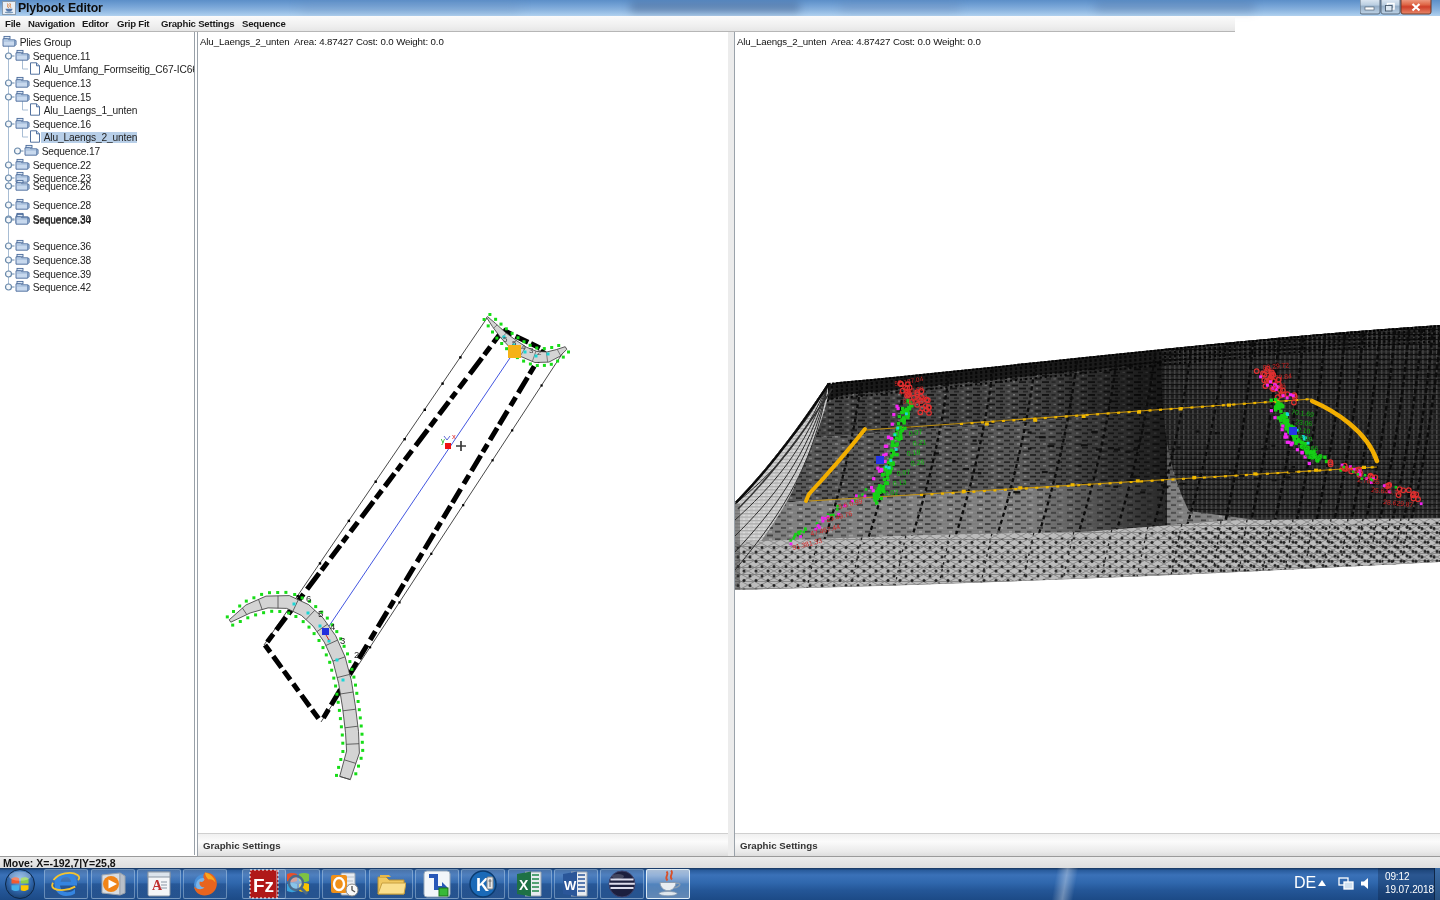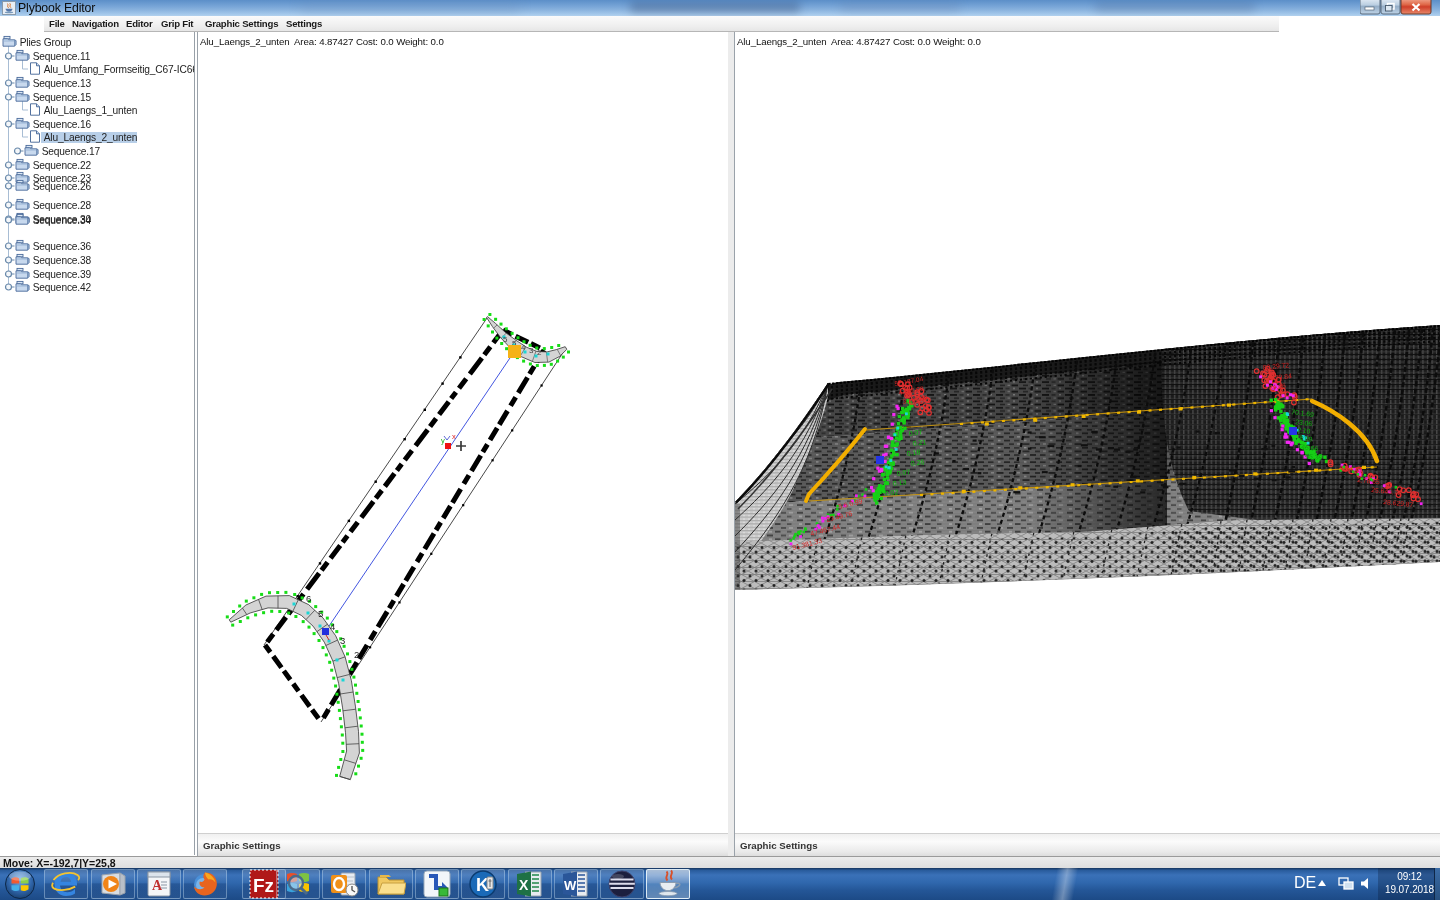--- a/index.html
+++ b/index.html
@@ -5,42 +5,42 @@
 *{box-sizing:border-box;}
 body{font-family:"Liberation Sans",sans-serif;}
 .abs{position:absolute;}
 #root{position:relative;width:1440px;height:900px;}
 #titlebar{left:0;top:0;width:1440px;height:16px;
  background:linear-gradient(180deg,#5c8fc8 0%,#6899cf 18%,#78a5d7 40%,#8ab3de 62%,#a0c5e9 85%,#b2d1ee 100%);}
 #titlebar .blur1{left:630px;top:2px;width:170px;height:11px;background:rgba(30,50,90,0.30);filter:blur(4px);border-radius:4px;}
 #titlebar .blur2{left:1095px;top:3px;width:160px;height:9px;background:rgba(40,60,100,0.20);filter:blur(5px);border-radius:4px;}
 #titlebar .blur3{left:300px;top:3px;width:220px;height:9px;background:rgba(100,130,175,0.25);filter:blur(6px);border-radius:4px;}
 #titlebar .blur4{left:840px;top:3px;width:120px;height:9px;background:rgba(90,115,160,0.22);filter:blur(5px);border-radius:4px;}
-#titletext{left:18px;top:1px;font-size:12.3px;font-weight:normal;color:#0c0c0c;letter-spacing:-0.15px;}
-#menubar{left:0;top:16px;width:1235px;height:16px;background:linear-gradient(180deg,#fbfbfb,#eeeeee 70%,#e6e6e6);border-bottom:1px solid #b6b6b6;margin-left:44px;}
+#titletext{left:18px;top:1px;font-size:12.3px;font-weight:bold;color:#0c0c0c;letter-spacing:-0.15px;}
+#menubar{left:0;top:16px;width:1235px;height:16px;background:linear-gradient(180deg,#fbfbfb,#eeeeee 70%,#e6e6e6);border-bottom:1px solid #b6b6b6;}
 .menuitem{top:2px;font-size:9.6px;font-weight:bold;color:#1a1a1a;letter-spacing:-0.22px;}
 #tree{left:0;top:32px;width:195px;height:823px;background:#fff;border-right:1px solid #98a0a8;overflow:hidden;}
 .trow{position:absolute;height:14px;font-size:10.2px;color:#222;letter-spacing:-0.15px;white-space:nowrap;}
 .tsel{background:#b8cfe8;}
 #panel2d{left:197px;top:32px;width:531px;height:824px;background:#fff;border-left:1px solid #9aa2aa;}
 #vdiv2{left:728px;top:32px;width:6px;height:824px;background:#ececec;}
 #panel3d{left:734px;top:32px;width:706px;height:824px;background:#fff;border-left:1px solid #9aa2aa;}
 .phead{left:2px;top:4px;font-size:9.7px;color:#111;letter-spacing:-0.12px;white-space:nowrap;}
 .gstrip{left:0;bottom:0;height:23px;width:100%;background:linear-gradient(180deg,#f0f0f0,#fbfbfb 35%,#eaeaea 80%,#dddddd);border-top:1px solid #cfcfcf;}
 .gstrip span{position:absolute;left:5px;top:6px;font-size:9.7px;font-weight:bold;color:#333;}
 #statusbar{left:0;top:856px;width:1440px;height:16px;background:linear-gradient(180deg,#ececec,#d9d9d9);border-top:1px solid #9a9a9a;}
 #statusbar span{position:absolute;left:3px;top:0px;font-size:10.5px;font-weight:bold;color:#111;}
 #taskbar{left:0;top:868px;width:1440px;height:32px;
  background:linear-gradient(180deg,#16355e 0%,#2a5d9e 8%,#3a71b8 22%,#3068ae 45%,#245697 70%,#1c4a86 100%);}
 .slot{position:absolute;top:1px;height:30px;width:44px;border-radius:2px;border:1px solid rgba(200,225,245,0.40);
  background:linear-gradient(180deg,rgba(255,255,255,0.16),rgba(255,255,255,0.03) 45%,rgba(0,0,30,0.12) 50%,rgba(255,255,255,0.04));}
 .slot.active{background:linear-gradient(180deg,rgba(255,255,255,0.6),rgba(235,245,255,0.3) 45%,rgba(150,190,225,0.35) 50%,rgba(205,228,246,0.4));border-color:rgba(240,250,255,0.85);}
 .slot svg{position:absolute;left:50%;top:50%;transform:translate(-50%,-50%);}
 #streak{left:1050px;top:868px;width:30px;height:32px;background:linear-gradient(100deg,rgba(255,255,255,0) 20%,rgba(255,255,255,0.35) 50%,rgba(255,255,255,0) 80%);}
-#clock{right:6px;top:2px;color:#fff;font-size:10px;text-align:center;line-height:13px;letter-spacing:-0.1px;}
+#clock{right:6px;top:2px;color:#fff;font-size:10px;line-height:13px;letter-spacing:-0.1px;}
 #showdesk{right:0;top:0;width:6px;height:32px;background:linear-gradient(180deg,#3b6ca6,#27507f);border-left:1px solid #0f2747;}
 #de{color:#fff;font-size:16px;top:6px;left:1294px;}
 </style></head><body>
 <div id="root">
 
 <div id="titlebar" class="abs">
 <div class="blur3 abs"></div>
       <div class="blur1 abs"></div>
       <div class="blur2 abs"></div>
       <div class="blur4 abs"></div>
@@ -75,21 +75,21 @@
 <rect x="25.5" y="5.5" width="6.5" height="5.5" fill="#dde8f2" stroke="#46586a" stroke-width="0.9"></rect>
 <path d="M52.5 4 L59.5 10.5 M59.5 4 L52.5 10.5" stroke="#fff" stroke-width="2.2"></path>
 </svg>
 </div>
 <div id="menubar" class="abs">
 <div class="menuitem abs" style="left:5px">File</div>
 <div class="menuitem abs" style="left:28px">Navigation</div>
 <div class="menuitem abs" style="left:82px">Editor</div>
 <div class="menuitem abs" style="left:117px">Grip Fit</div>
 <div class="menuitem abs" style="left:161px">Graphic Settings</div>
-<div class="menuitem abs" style="left:242px">Settings</div>
+<div class="menuitem abs" style="left:242px">Sequence</div>
 </div>
 <div id="tree" class="abs">
 <svg class="abs" style="left:0;top:0" width="194" height="823">
 <g stroke="#a8bdd4" stroke-width="1">
 <line x1="8.5" y1="14" x2="8.5" y2="255"></line>
 <line x1="22.5" y1="18" x2="22.5" y2="37"></line>
 <line x1="22.5" y1="64" x2="22.5" y2="78"></line>
 <line x1="22.5" y1="92" x2="22.5" y2="105"></line>
 </g>
       </svg>

